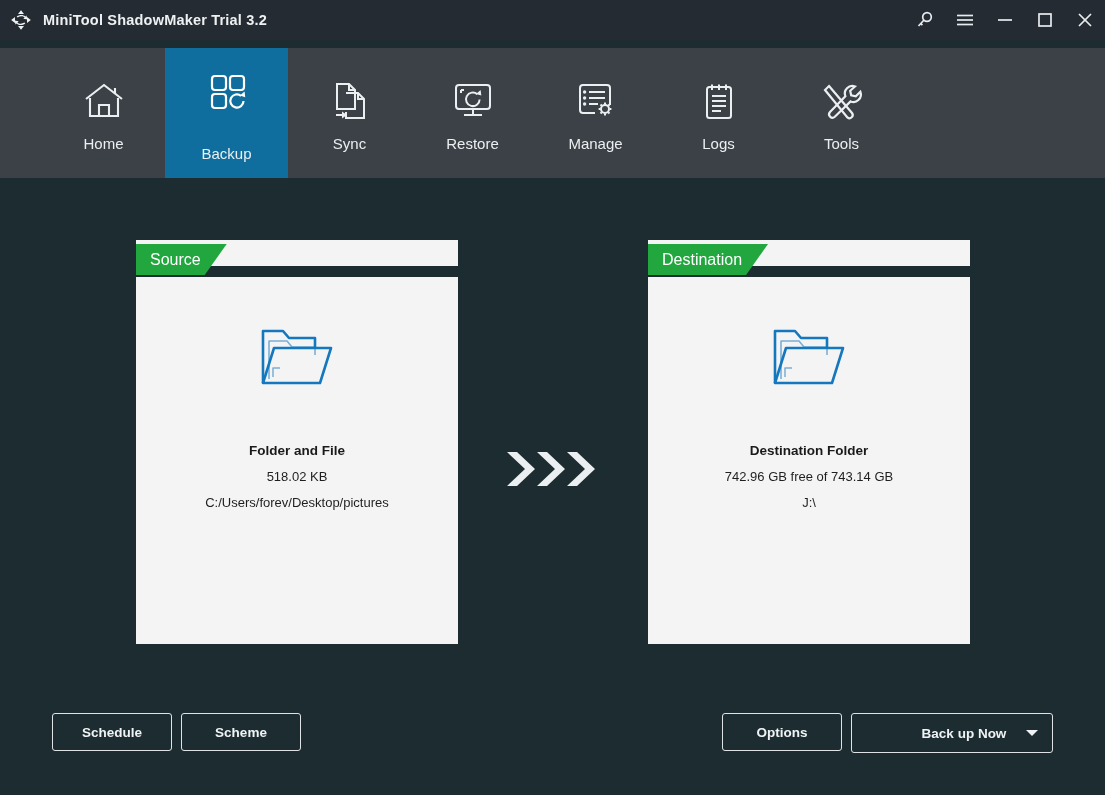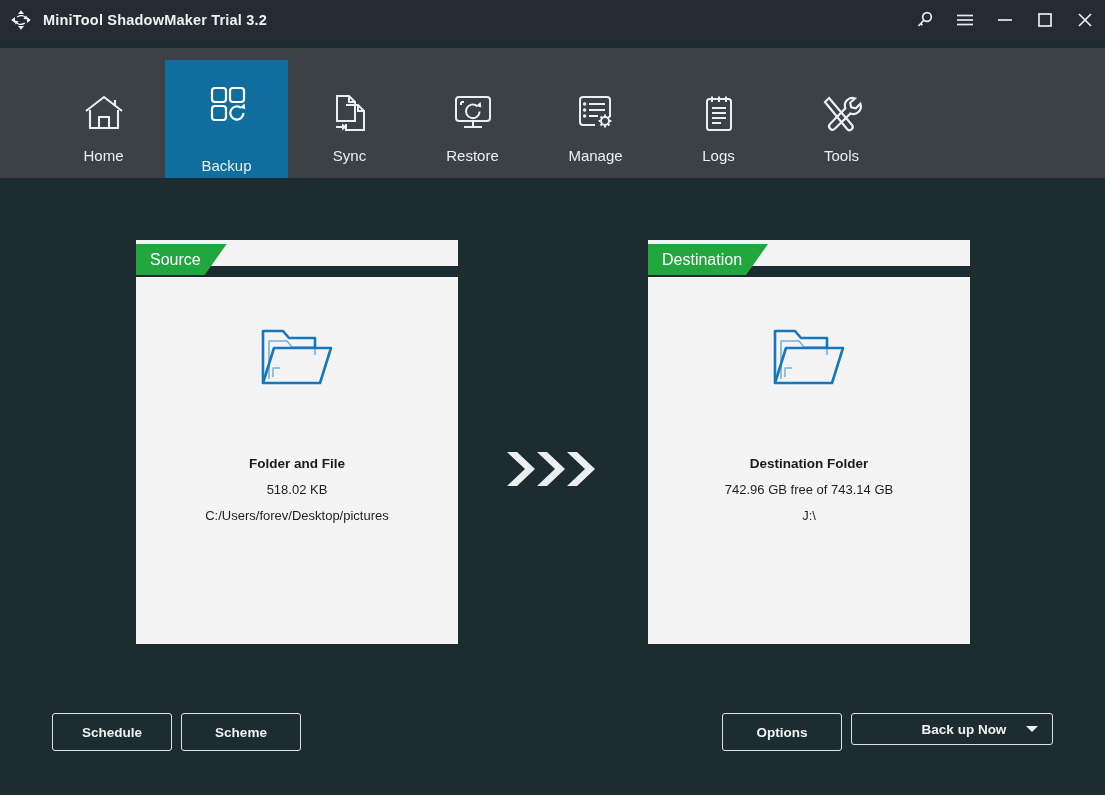--- a/index.html
+++ b/index.html
@@ -25,21 +25,21 @@
   .wbtn {
     width: 40px; height: 48px; display: flex; align-items: center; justify-content: center;
     cursor: default;
   }
   .wbtn svg { display: block; }
 
   
   #navbar {
     position: absolute; left: 0; top: 48px; width: 1105px; height: 142px;
     background: #3b4147;
-    display: flex; align-items: flex-end;
+    display: flex; align-items: flex-start;
   }
   .nav-item {
     width: 123px; height: 130px;
     display: flex; flex-direction: column; align-items: center; justify-content: center;
     cursor: default;
   }
   .nav-item:first-child { margin-left: 42px; }
   .nav-item.active { background: #0f6e9e; gap: 20px; }
   .nav-icon { height: 54px; display: flex; align-items: center; justify-content: center; }
   .nav-label { color: #eceff1; font-size: 15px; margin-top: 7px; }
@@ -66,21 +66,21 @@
   }
   .tab-green .tab-label { color: #ffffff; font-size: 16px; white-space: nowrap; }
   .tab-gap { height: 6px; background: #1c2c30; position: relative; z-index: 1; }
 
   .panel-body {
     height: 367px; background: #f4f4f4;
     display: flex; flex-direction: column; align-items: center;
   }
   .folder-icon { margin-top: 44px; }
   .panel-title {
-    margin-top: 59px; font-size: 13.5px; font-weight: bold; color: #1a1a1a;
+    margin-top: 46px; font-size: 13.5px; font-weight: bold; color: #1a1a1a;
   }
   .panel-line { margin-top: 11px; font-size: 13px; color: #1f1f1f; }
 
   
   #chevrons {
     position: absolute; left: 505px; top: 270px;
     display: flex; gap: 4px; align-items: center;
   }
 
   
@@ -93,21 +93,21 @@
     font-family: "Liberation Sans", sans-serif;
     font-size: 13.5px;
     display: flex; align-items: center; justify-content: center;
     cursor: default;
     font-weight: bold;
   }
   #btn-schedule { left: 52px;  top: 535px; width: 120px; height: 38px; }
   #btn-scheme   { left: 181px; top: 535px; width: 120px; height: 38px; }
   #btn-options  { left: 722px; top: 535px; width: 120px; height: 38px; }
   #btn-backup {
-    left: 851px; top: 535px; width: 202px; height: 32px;
+    left: 851px; top: 535px; width: 202px; height: 40px;
     justify-content: center; position: absolute; padding-left: 24px;
   }
   #btn-backup .caret {
     position: absolute; right: 14px; top: 50%; transform: translateY(-50%);
     width: 0; height: 0;
     border-left: 6px solid transparent; border-right: 6px solid transparent;
     border-top: 6px solid #f0f3f5;
   }
 </style>
 </head>

